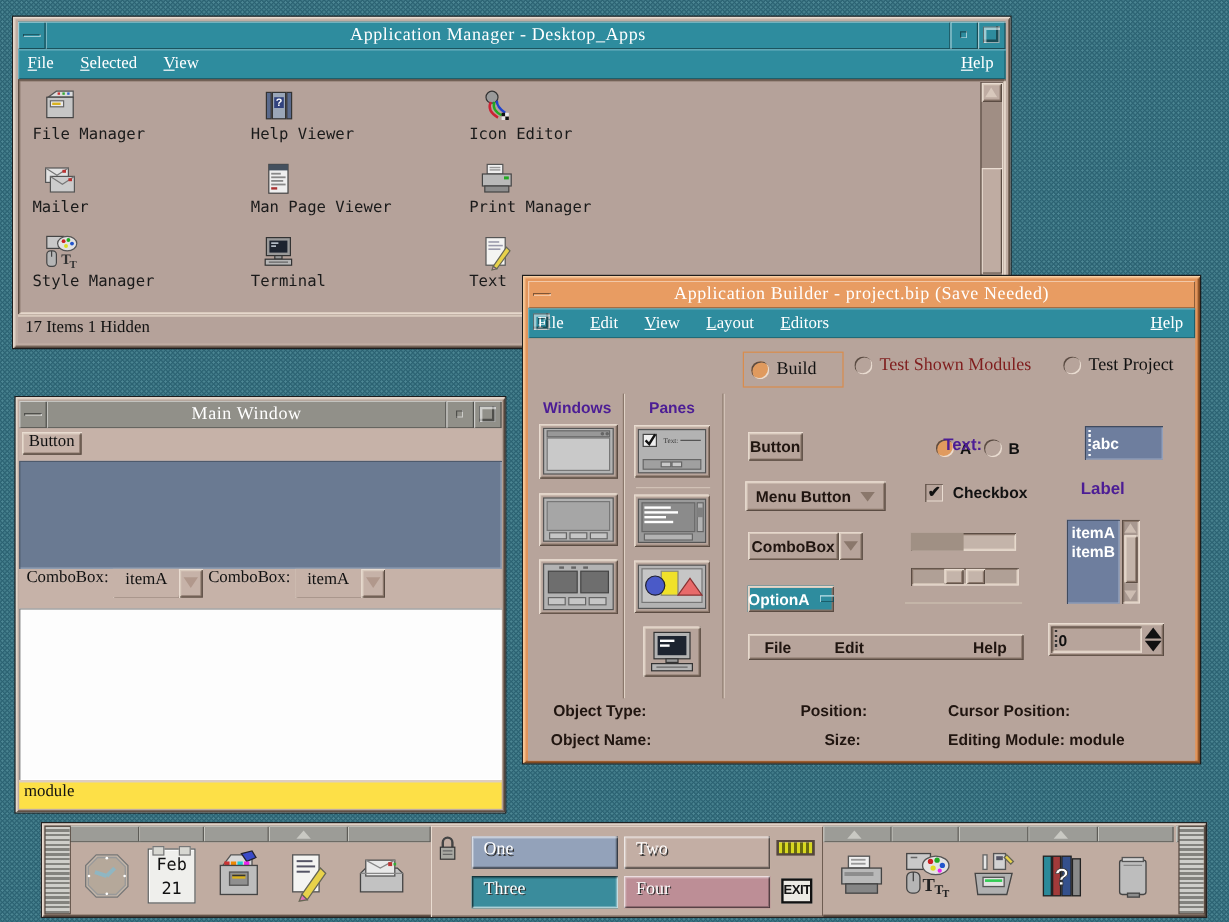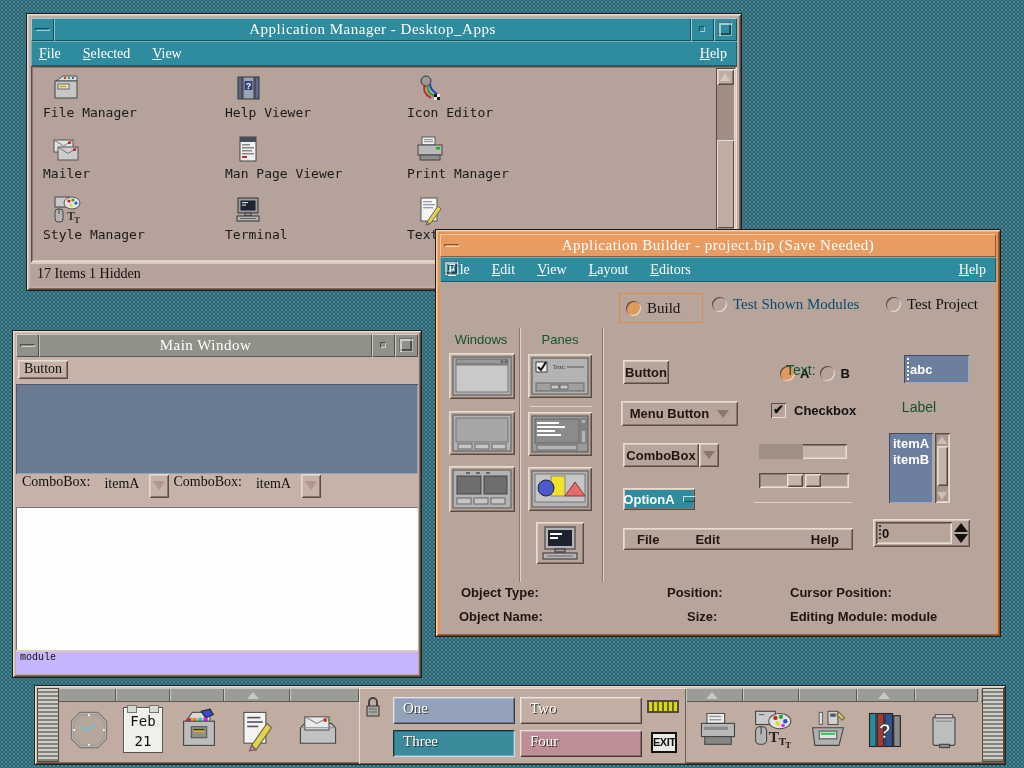--- a/index.html
+++ b/index.html
@@ -84,27 +84,27 @@
   .mw-toolbar{ height:27px; padding:2px 0 0 2px; }
   .btn{ display:inline-block; background:#c6b2a8; font-size:14px; color:#111; padding:1px 6px 2px 6px; }
   .mw-slate{ height:90px; background:#6a7a92; box-shadow: inset 1px 1px 0 #4e5a6c, inset -1px -1px 0 #93a2b8; }
   .mw-comborow{ height:33px; display:flex; padding-left:6px; font-size:14px; color:#111; gap:4px; }
   .combo{ display:flex; align-items:stretch; height:24px; }
   .combo-val{ background:#c6b2a8; font-size:14px; padding:2px 10px 0 10px; }
   .combo-arrow{ width:20px; position:relative; background:#c6b2a8; }
   .combo-arrow:after{ content:""; position:absolute; left:4px; top:7px;
     border-left:6px solid transparent; border-right:6px solid transparent; border-top:9px solid #b1988c; }
   .mw-white{ flex:1; background:#fdfdfd; box-shadow: inset 1px 1px 0 #777, inset -1px -1px 0 #fff; }
-  .mw-footer{ height:24px; font-family:Liberation Mono, monospace; font-size:10px; color:#111;
-    background:#c4b5fd; padding:2px 4px; box-shadow: inset 0 2px 0 #ddcdc1; }
+  .mw-footer{ height:24px; font-family:Liberation Serif, serif; font-size:14px; color:#111;
+    background:#fde047; padding:2px 4px; box-shadow: inset 0 2px 0 #ddcdc1; }
 
   
   .ab-body{ position:relative; background:#b7a49b; height:352px; font-family:"Liberation Sans",sans-serif; }
   .ab-abs{ position:absolute; }
-  .hdr{ font-weight:normal; font-size:13px; color:#14532d; }
+  .hdr{ font-weight:bold; font-size:13px; color:#4c1d95; }
   .vsep{ position:absolute; width:2px; background:#8a776b; border-right:1px solid #e0d2c6; }
   .hsep{ position:absolute; height:1px; background:#8a776b; border-bottom:1px solid #e0d2c6; }
   .pal{ position:absolute; background:#b7a49b; padding:3px; }
   .pal svg{ display:block; }
   .ctl-btn{ position:absolute; background:#b7a49b; font-weight:bold; font-size:13px; color:#201510;
     display:flex; align-items:center; justify-content:center; }
   .tri-down{ width:0; height:0; border-left:6px solid transparent; border-right:6px solid transparent; border-top:8px solid #8a776b; }
   .radio{ width:15px; height:15px; border-radius:50%; background:#b7a49b;
     box-shadow: inset 1px 1px 0 #5b4c43, inset -1px -1px 0 #e9dcd1; }
   .radio.sel{ background:#e09a5e; }
@@ -139,21 +139,21 @@
   .ws-sunken{ box-shadow: inset 1px 1px 0 rgba(0,0,0,.5), inset -1px -1px 0 rgba(255,255,255,.6), inset 2px 2px 0 rgba(0,0,0,.25), inset -2px -2px 0 rgba(255,255,255,.25); }
   .cal-paper{ width:40px; height:46px; background:#efefec; border:1px solid #555;
     box-shadow: inset 1px 1px 0 #fff; text-align:center; font-family:"DejaVu Sans Mono",monospace;
     font-size:14px; color:#111; line-height:20px; position:relative; }
   .cal-paper:before{ content:""; position:absolute; left:3px; top:-3px; width:8px; height:6px; background:#d8d8d2; border:1px solid #777; }
   .cal-paper:after{ content:""; position:absolute; right:3px; top:-3px; width:8px; height:6px; background:#d8d8d2; border:1px solid #777; }
 </style>
 </head>
 <body>
 
-<div class="win" style="left:26px; top:13px; width:716px; height:278px; z-index:1;">
+<div class="win" style="left:10px; top:13px; width:833px; height:278px; z-index:1;">
   <div class="frame">
     <div class="titlebar tb-teal">
       <div class="tb-btn">
           <div class="glyph-dash"></div>
         </div>
       <div class="tb-title">Application Manager - Desktop_Apps</div>
       <div class="tb-btn">
           <div class="glyph-dot"></div>
         </div>
       <div class="tb-btn">
@@ -345,21 +345,21 @@
       <span class="mi mi-help">Help</span>
     </div>
     <div class="ab-body">
 
       <div class="ab-abs" style="left:179px; top:11px; width:84px; height:30px; border:1px solid #d98c4c; display:flex; align-items:center; padding-left:6px; gap:6px;">
         <div class="radio sel"></div>
         <span style="font-family:'Liberation Serif',serif; font-size:15px; color:#111;">Build</span>
       </div>
       <div class="ab-abs" style="left:272px; top:14px; display:flex; align-items:center; gap:6px;">
         <div class="radio"></div>
-        <span style="font-family:'Liberation Serif',serif; font-size:15px; color:#0c4a6e;">Test Shown Modules</span>
+        <span style="font-family:'Liberation Serif',serif; font-size:15px; color:#7f1d1d;">Test Shown Modules</span>
       </div>
       <div class="ab-abs" style="left:446px; top:14px; display:flex; align-items:center; gap:6px;">
         <div class="radio"></div>
         <span style="font-family:'Liberation Serif',serif; font-size:15px; color:#111;">Test Project</span>
       </div>
 
       <div class="ab-abs hdr" style="left:12px; top:50px; width:58px; text-align:center;">Windows</div>
       <div class="ab-abs hdr" style="left:88px; top:50px; width:64px; text-align:center;">Panes</div>
       <div class="vsep" style="left:79px; top:46px; height:254px;"></div>
       <div class="vsep" style="left:162px; top:46px; height:254px;"></div>

